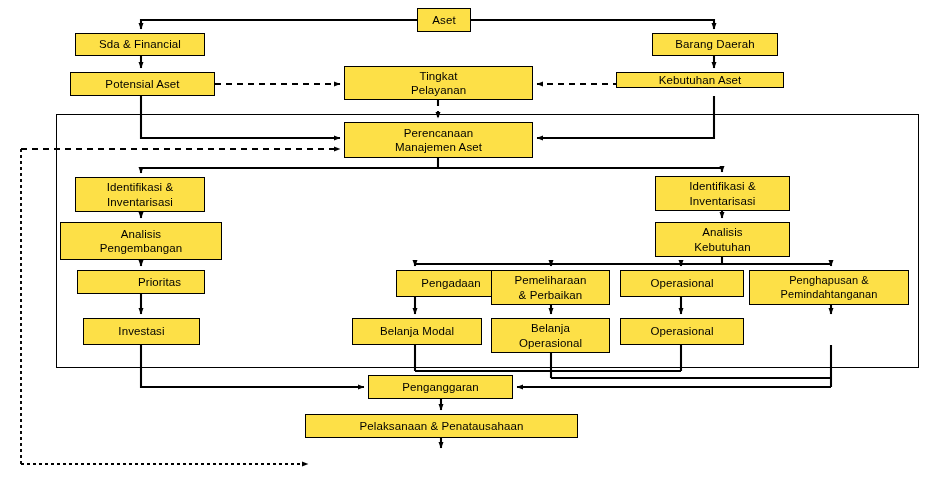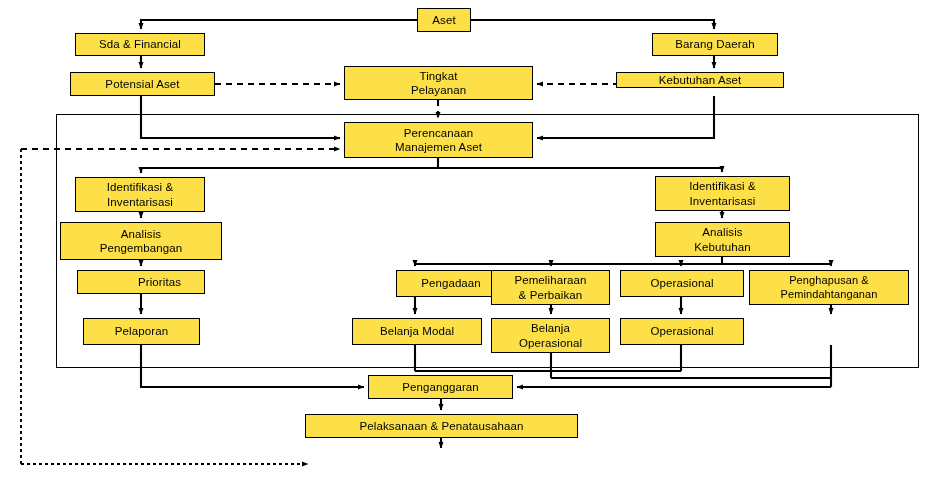--- a/index.html
+++ b/index.html
@@ -161,21 +161,21 @@
   <div class="node" style="left:360px; top:270px; width:110px; height:27px;margin-left:36px;">Pengadaan</div>
 
   <div class="node" style="left:491px; top:270px; width:119px; height:35px;">Pemeliharaan
 &amp; Perbaikan</div>
 
   <div class="node" style="left:620px; top:270px; width:124px; height:27px;">Operasional</div>
 
   <div class="node" style="left:749px; top:270px; width:160px; height:35px; font-size:11px;">Penghapusan &amp;
 Pemindahtanganan</div>
 
-  <div class="node" style="left:83px; top:318px; width:117px; height:27px;">Pelaporan</div>
+  <div class="node" style="left:83px; top:318px; width:117px; height:27px;">Investasi</div>
 
   <div class="node" style="left:352px; top:318px; width:130px; height:27px;">Belanja Modal</div>
 
   <div class="node" style="left:491px; top:318px; width:119px; height:35px;">Belanja
 Operasional</div>
 
   <div class="node" style="left:620px; top:318px; width:124px; height:27px;">Operasional</div>
 
 
   <div class="node" style="left:368px; top:375px; width:145px; height:24px;">Penganggaran</div>

